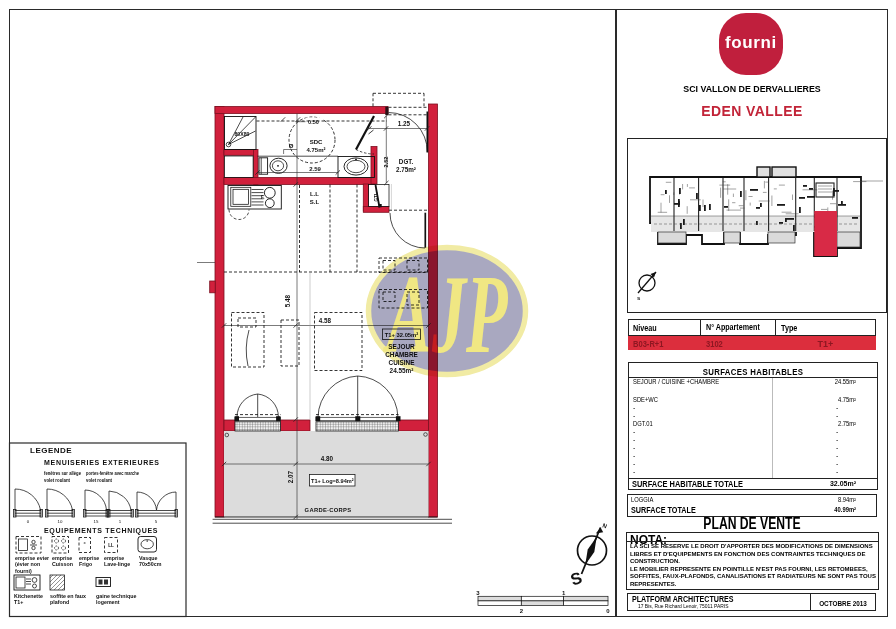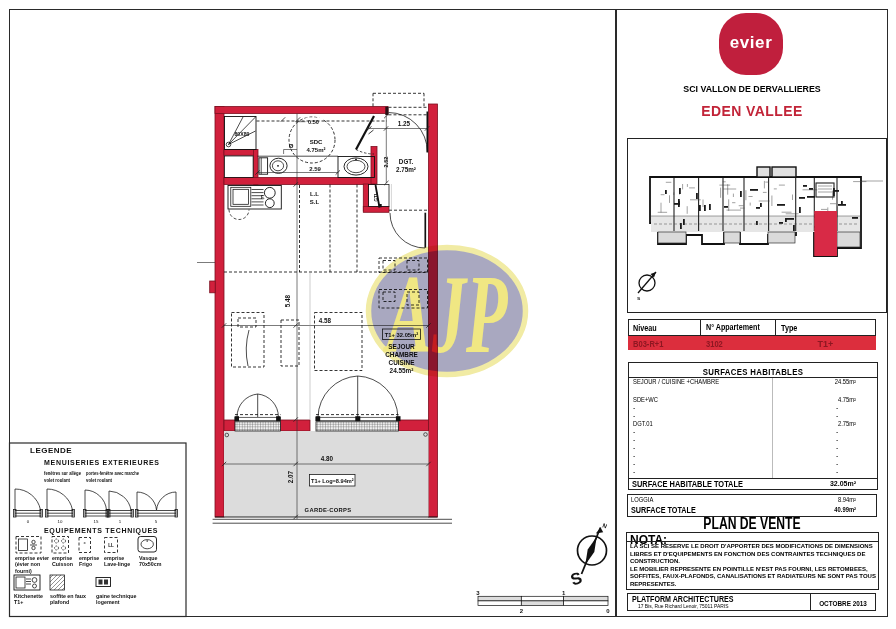--- a/index.html
+++ b/index.html
@@ -11,21 +11,21 @@
 </head>
 <body>
 <div class="page">
 
 <div class="abs" style="left:9px;top:9px;width:877px;height:606px;border:1.5px solid #2a2a2a;"></div>
 
 <div class="abs" style="left:615px;top:9px;width:2px;height:608px;background:#2a2a2a;"></div>
 
 <div class="abs" style="left:719px;top:13px;width:64px;height:62px;border-radius:27px;background:#c01f3d;"></div>
 
-<div class="abs" style="left:719px;top:33px;width:64px;text-align:center;color:#fff;font-size:17px;font-weight:bold;letter-spacing:0.6px;">evier</div>
+<div class="abs" style="left:719px;top:33px;width:64px;text-align:center;color:#fff;font-size:17px;font-weight:bold;letter-spacing:0.6px;">fourni</div>
 
 <div class="abs b" style="left:616px;top:83px;width:272px;text-align:center;font-size:9.5px;transform:scaleX(0.93);">SCI VALLON DE DERVALLIERES</div>
 
 <div class="abs b red" style="left:616px;top:102px;width:272px;text-align:center;font-size:15.5px;letter-spacing:0.5px;transform:scaleX(0.9);">EDEN VALLEE</div>
 
 <div class="abs" style="left:627px;top:138px;width:258px;height:173px;border:1.3px solid #222;"></div>
 
 <svg class="abs" style="left:628px;top:139px;" width="256" height="171" viewBox="0 0 256 171">
 
 <line x1="233" y1="42" x2="255" y2="42" style="fill:none;stroke:#444;stroke-width:0.5"></line>

